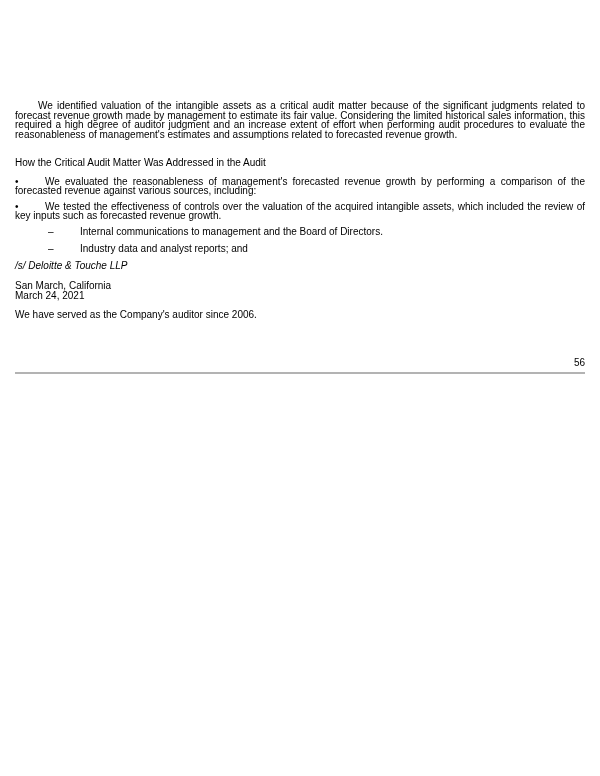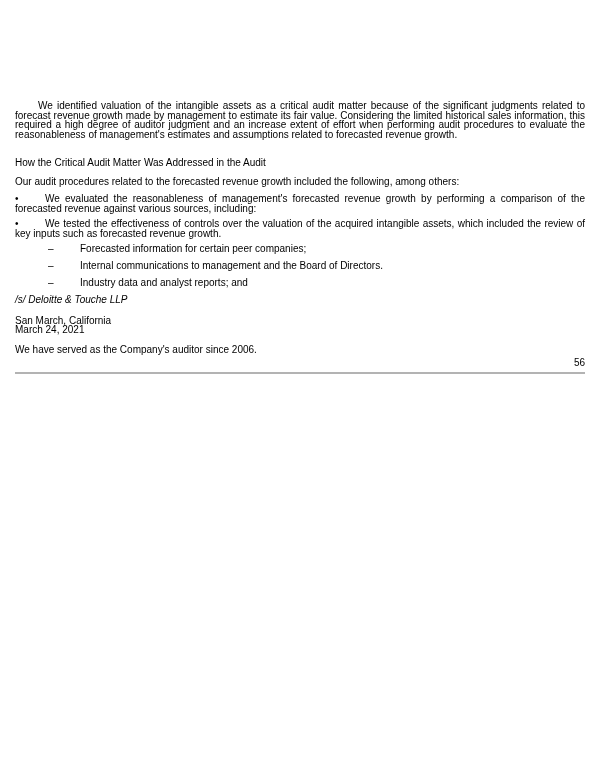--- a/index.html
+++ b/index.html
@@ -53,27 +53,25 @@
 </head>
 <body>
 
 <div class="page">
   <div class="content">
 
     <p class="para-indent">We identified valuation of the intangible assets as a critical audit matter because of the significant judgments related to forecast revenue growth made by management to estimate its fair value. Considering the limited historical sales information, this required a high degree of auditor judgment and an increase extent of effort when performing audit procedures to evaluate the reasonableness of management's estimates and assumptions related to forecasted revenue growth.</p>
 
     <p class="section-heading">How the Critical Audit Matter Was Addressed in the Audit</p>
 
-    <p class="intro">Our audit procedures related to the forecasted revenue growth included the following, among others:</p>
 
     <p class="bullet"><span class="marker">•</span><span>We evaluated the reasonableness of management's forecasted revenue growth by performing a comparison of the forecasted revenue against various sources, including:</span></p>
 
     <p class="bullet"><span class="marker">•</span><span>We tested the effectiveness of controls over the valuation of the acquired intangible assets, which included the review of key inputs such as forecasted revenue growth.</span></p>
 
-    <p class="sub-bullet"><span class="marker">–</span><span>Forecasted information for certain peer companies;</span></p>
 
     <p class="sub-bullet"><span class="marker">–</span><span>Internal communications to management and the Board of Directors.</span></p>
 
     <p class="sub-bullet"><span class="marker">–</span><span>Industry data and analyst reports; and</span></p>
 
     <p class="signature">/s/ Deloitte &amp; Touche LLP</p>
 
     <p class="address"><span>San March, California</span><br><span>March 24, 2021</span></p>
 
     <p class="tenure">We have served as the Company's auditor since 2006.</p>

